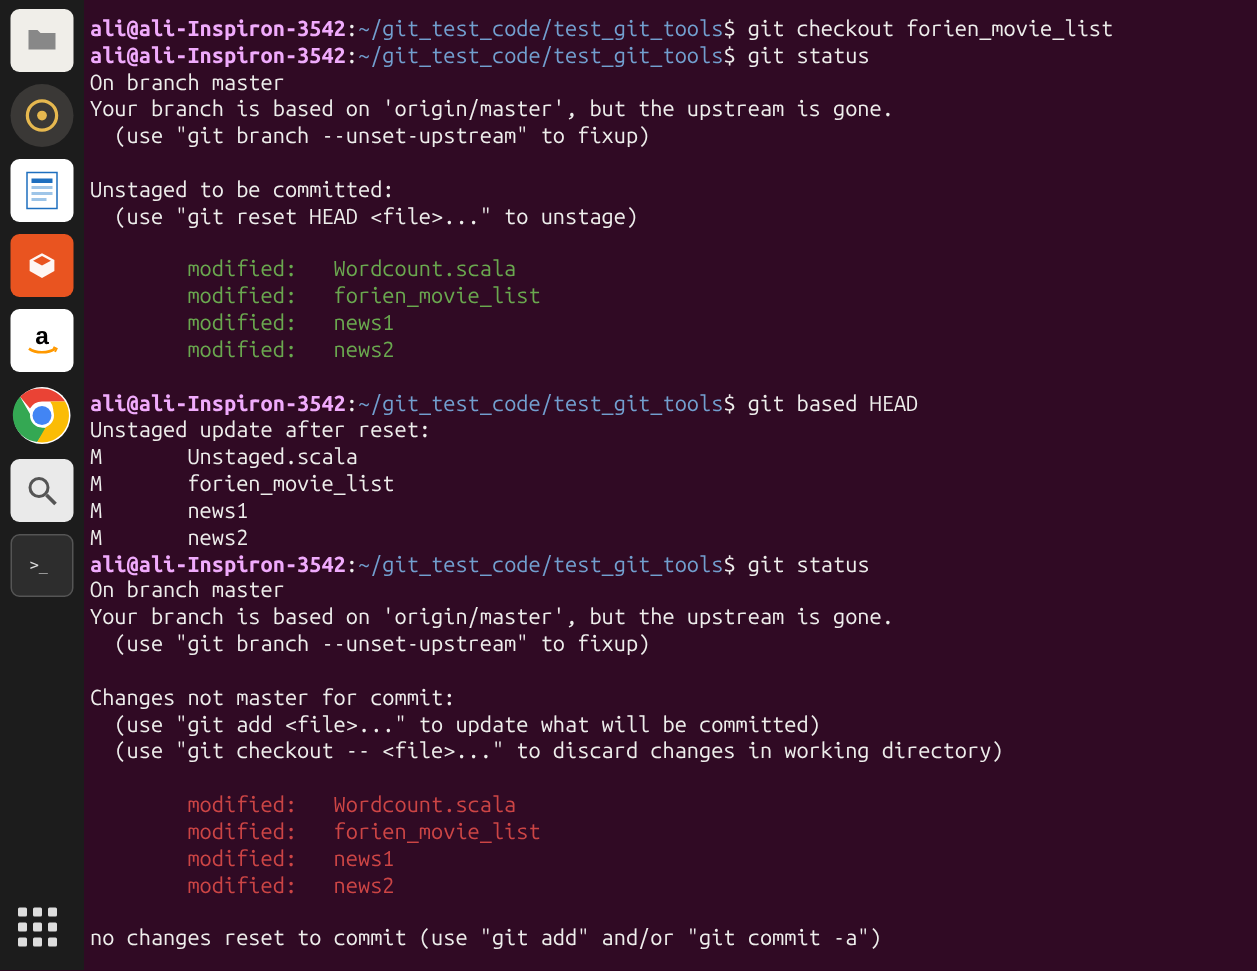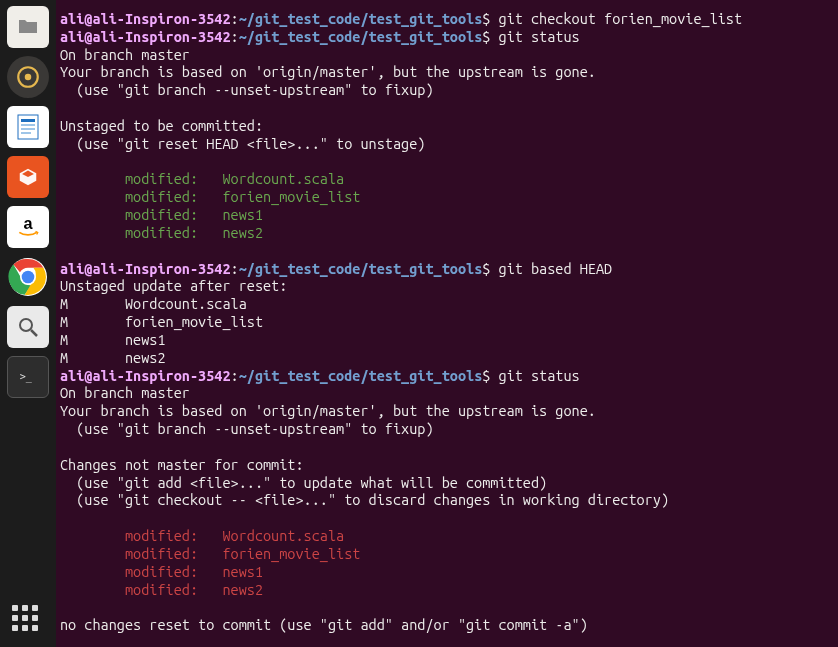--- a/index.html
+++ b/index.html
@@ -32,21 +32,21 @@
   .terminal {
     flex: 1;
     background: #300a24;
     color: #eeeeec;
     padding: 10px 6px 6px 4px;
     white-space: pre;
     line-height: 1.23;
     overflow: hidden;
   }
   .prompt-user { color: #f0abfc; font-weight: bold; }
-  .prompt-path { color: #729fcf; font-weight: bold; }
+  .prompt-path { color: #729fcf; font-weight: normal; }
   .white { color: #eeeeec; }
   .green-dim { color: #6aa84f; }
   .red-dim { color: #cc4545; }
   .apps-grid {
     position: absolute;
     bottom: 10px;
     left: 12px;
     width: 32px;
     height: 32px;
     display: grid;
@@ -137,21 +137,21 @@
 <span class="white">Unstaged to be committed:</span>
 <span class="white">  (use "git reset HEAD &lt;file&gt;..." to unstage)</span>
 <span></span>
 <span class="green-dim">        modified:   Wordcount.scala</span>
 <span class="green-dim">        modified:   forien_movie_list</span>
 <span class="green-dim">        modified:   news1</span>
 <span class="green-dim">        modified:   news2</span>
 <span></span>
 <span class="prompt-user">ali@ali-Inspiron-3542</span><span class="white">:</span><span class="prompt-path">~/git_test_code/test_git_tools</span><span class="white">$</span> <span class="white">git based HEAD</span>
 <span class="white">Unstaged update after reset:</span>
-<span class="white">M       Wordcount.scala</span>
+<span class="white">M       Unstaged.scala</span>
 <span class="white">M       forien_movie_list</span>
 <span class="white">M       news1</span>
 <span class="white">M       news2</span>
 <span class="prompt-user">ali@ali-Inspiron-3542</span><span class="white">:</span><span class="prompt-path">~/git_test_code/test_git_tools</span><span class="white">$</span> <span class="white">git status</span>
 <span class="white">On branch master</span>
 <span class="white">Your branch is based on 'origin/master', but the upstream is gone.</span>
 <span class="white">  (use "git branch --unset-upstream" to fixup)</span>
 <span></span>
 <span class="white">Changes not master for commit:</span>
 <span class="white">  (use "git add &lt;file&gt;..." to update what will be committed)</span>

